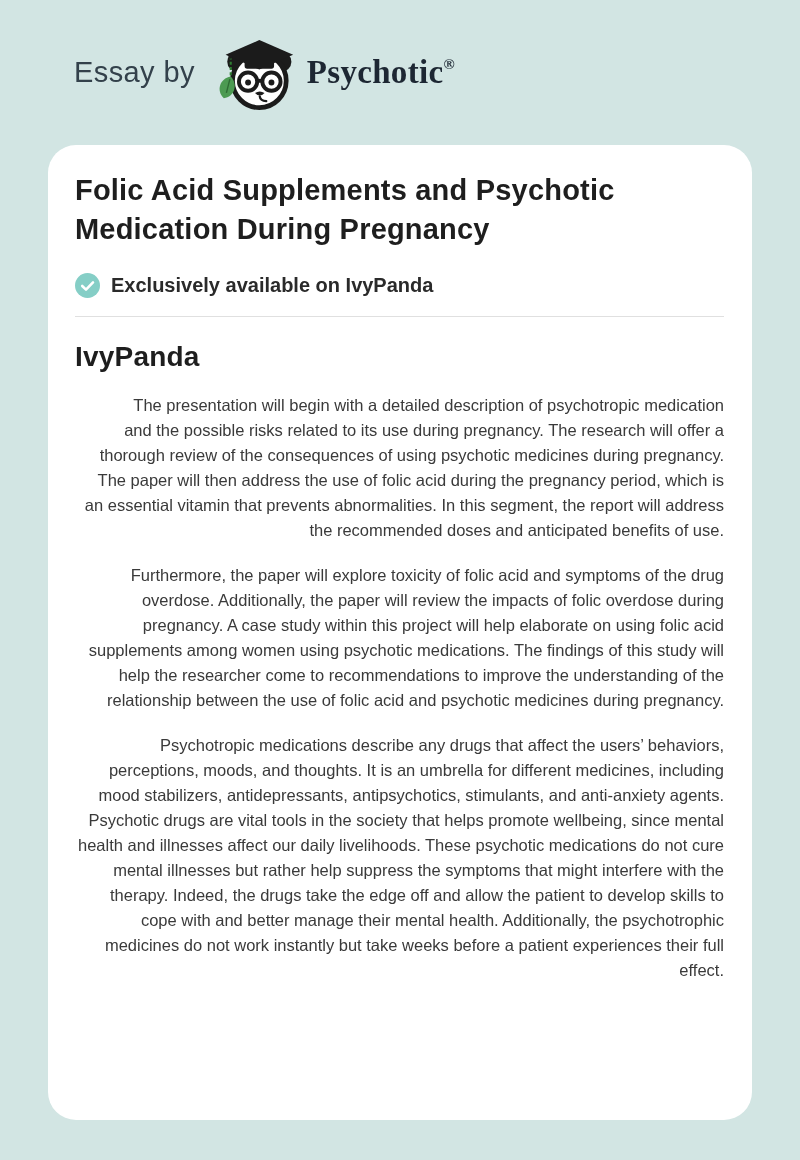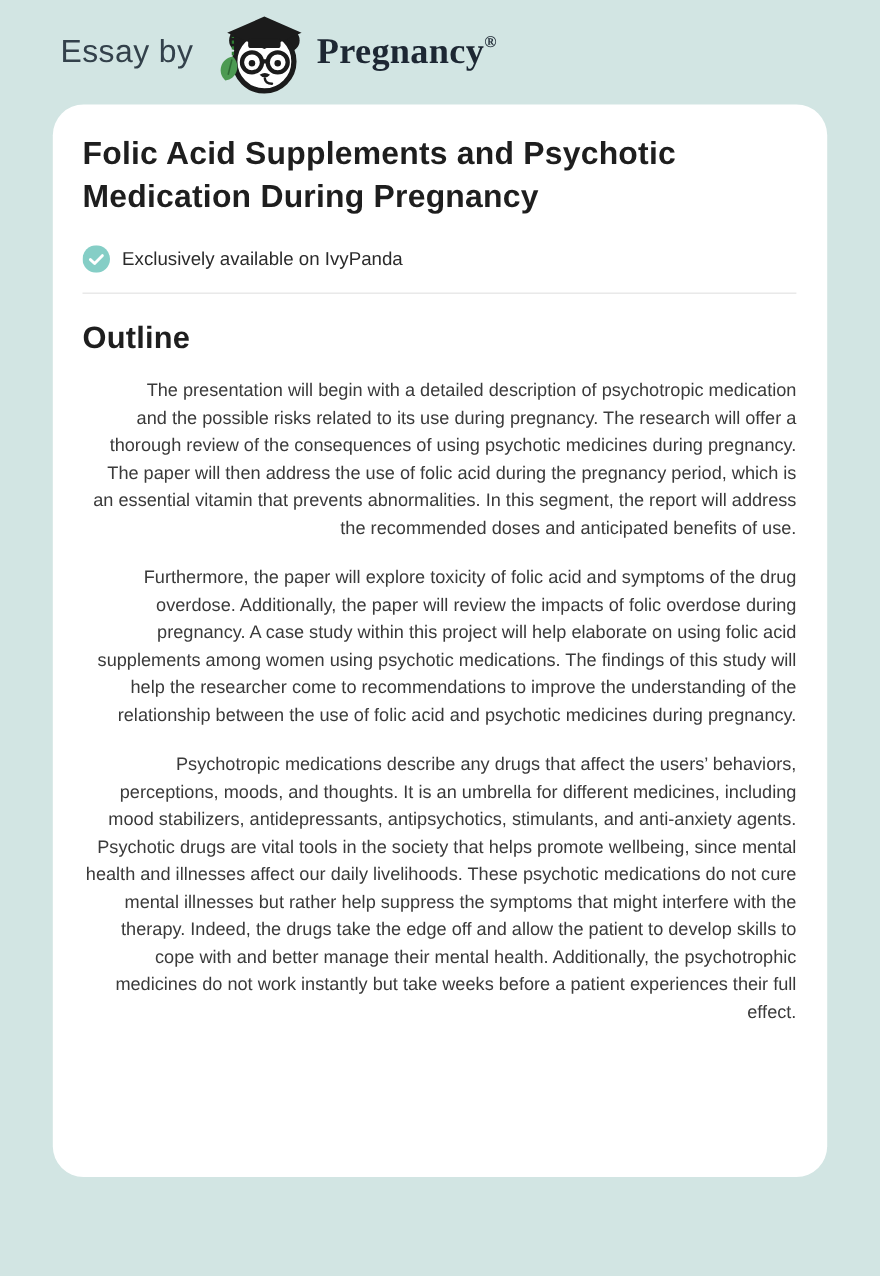--- a/index.html
+++ b/index.html
@@ -15,24 +15,24 @@
     --leaf: #4c9a52;
   }
   * { box-sizing: border-box; }
   html, body {
     margin: 0; padding: 0;
     width: 800px; height: 1160px;
     background: var(--background);
     font-family: "Liberation Sans", sans-serif;
   }
   .page-header {
-    height: 95px;
+    height: 145px;
     display: flex;
     align-items: center;
-    padding-left: 55px;
+    padding-left: 74px;
   }
   .essay-by {
     font-size: 29px;
     color: var(--header-text);
     letter-spacing: 0.4px;
   }
   .logo {
     display: flex;
     align-items: center;
     margin-left: 16px;
@@ -68,22 +68,22 @@
     letter-spacing: 0.2px;
   }
   .availability {
     display: flex;
     align-items: center;
     gap: 11px;
     margin-top: 24px;
   }
   .check-icon { width: 25px; height: 25px; flex: 0 0 auto; }
   .availability-text {
-    font-size: 17px;
-    font-weight: 400;
+    font-size: 20px;
+    font-weight: 700;
     color: #2a2a2a;
   }
   .divider {
     border: none;
     border-top: 1px solid var(--divider);
     margin: 18px 0 0;
   }
   .section-heading {
     margin: 24px 0 0;
     font-size: 28px;
@@ -128,37 +128,37 @@
         <circle cx="69" cy="55" r="10.5" fill="none" stroke="#1b1b1b" stroke-width="4.5"></circle>
         <line x1="52" y1="54" x2="59" y2="54" stroke="#1b1b1b" stroke-width="4.5"></line>
 
         <circle cx="42" cy="56" r="3.4" fill="#1b1b1b"></circle>
         <circle cx="69" cy="56" r="3.4" fill="#1b1b1b"></circle>
 
         <path d="M50 68 Q55.5 64.5 61 68 Q55.5 74 50 68 Z" fill="#1b1b1b"></path>
         <path d="M55.5 72 Q56 77 63 77.5" stroke="#1b1b1b" stroke-width="2.6" fill="none" stroke-linecap="round"></path>
       </svg>
     </span>
-    <span class="brand"><span>Pregnancy</span><sup>®</sup></span>
+    <span class="brand"><span>Psychotic</span><sup>®</sup></span>
   </span>
 </header>
 
 <main class="card">
   <h1 class="essay-title">Folic Acid Supplements and Psychotic Medication During Pregnancy</h1>
 
   <div class="availability">
     <span class="check-icon">
       <svg width="25" height="25" viewBox="0 0 25 25" aria-hidden="true">
         <circle cx="12.5" cy="12.5" r="12.5" fill="#85cec6"></circle>
         <path d="M7.2 13 L11 16.6 L18 9.4" fill="none" stroke="#ffffff" stroke-width="2.6" stroke-linecap="round" stroke-linejoin="round"></path>
       </svg>
     </span>
     <span class="availability-text">Exclusively available on IvyPanda</span>
   </div>
 
   <hr class="divider">
 
-  <h2 class="section-heading">Outline</h2>
+  <h2 class="section-heading">IvyPanda</h2>
   <p class="para">The presentation will begin with a detailed description of psychotropic medication and the possible risks related to its use during pregnancy. The research will offer a thorough review of the consequences of using psychotic medicines during pregnancy. The paper will then address the use of folic acid during the pregnancy period, which is an essential vitamin that prevents abnormalities. In this segment, the report will address the recommended doses and anticipated benefits of use.</p>
   <p class="para">Furthermore, the paper will explore toxicity of folic acid and symptoms of the drug overdose. Additionally, the paper will review the impacts of folic overdose during pregnancy. A case study within this project will help elaborate on using folic acid supplements among women using psychotic medications. The findings of this study will help the researcher come to recommendations to improve the understanding of the relationship between the use of folic acid and psychotic medicines during pregnancy.</p>
 
   <p class="para">Psychotropic medications describe any drugs that affect the users’ behaviors, perceptions, moods, and thoughts. It is an umbrella for different medicines, including mood stabilizers, antidepressants, antipsychotics, stimulants, and anti-anxiety agents. Psychotic drugs are vital tools in the society that helps promote wellbeing, since mental health and illnesses affect our daily livelihoods. These psychotic medications do not cure mental illnesses but rather help suppress the symptoms that might interfere with the therapy. Indeed, the drugs take the edge off and allow the patient to develop skills to cope with and better manage their mental health. Additionally, the psychotrophic medicines do not work instantly but take weeks before a patient experiences their full effect.</p>
 </main>
 
 </body></html>

